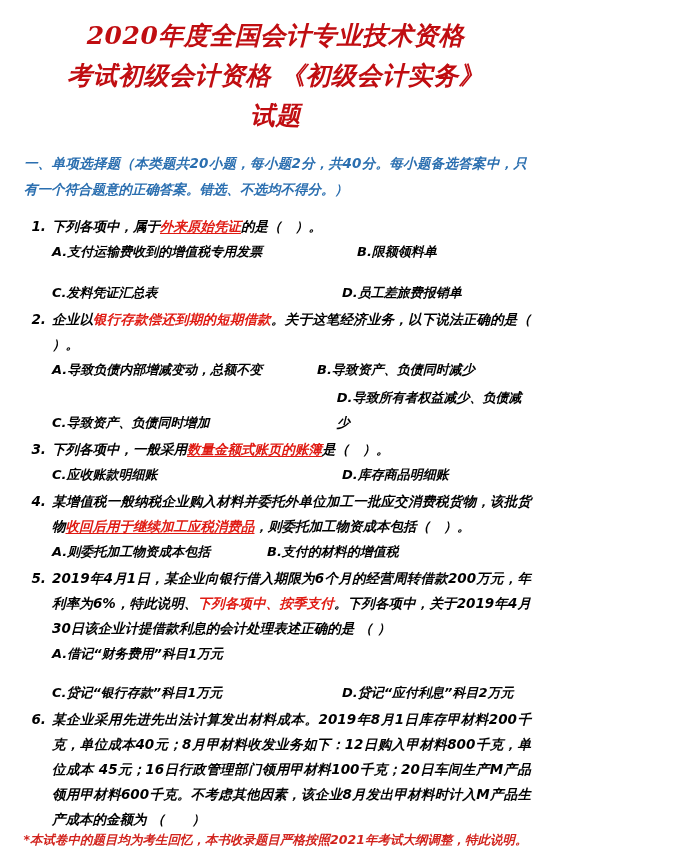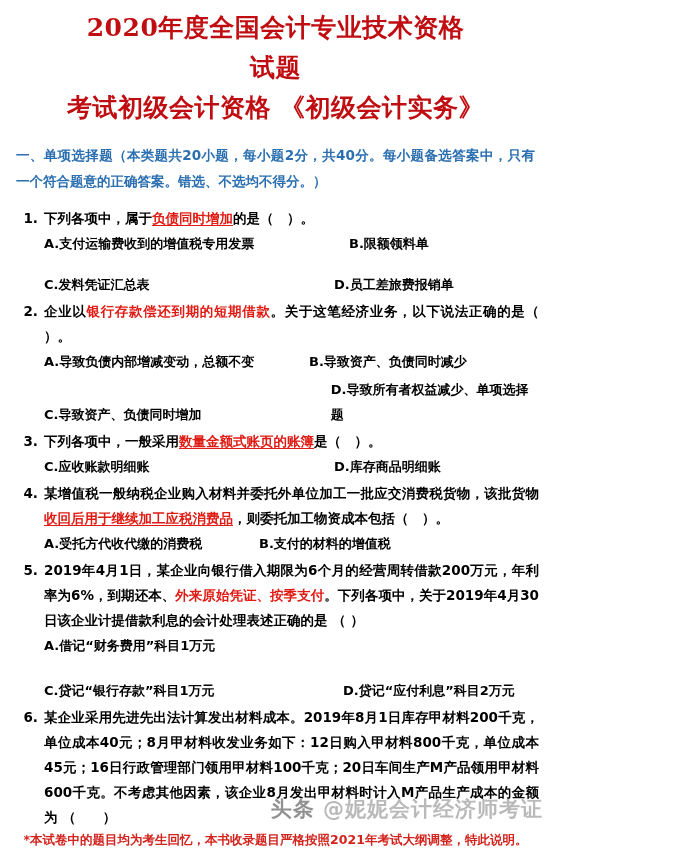--- a/index.html
+++ b/index.html
@@ -13,21 +13,22 @@
     position: relative;
     overflow: hidden;
     font-family: "DejaVu Serif", "Liberation Serif", serif;
     color: #000000;
   }
   .page {
     position: relative;
     width: 551px;
     height: 849px;
     box-sizing: border-box;
-    padding: 0;
+    padding: 8px;
+    font-style: italic;
   }
 
   
   .title-block {
     padding-top: 8px;
     text-align: center;
     color: #c00000;
   }
   .title-line {
     font-family: "DejaVu Serif", "Liberation Serif", serif;
@@ -110,21 +111,21 @@
 
   
   .q1 .opt-row + .opt-row { margin-top: 16px; }
   .q4 .opt-row + .opt-row { margin-top: 14px; }
 
   .q1 .opt-a { width: 305px; }
   .q3 .opt-a { width: 170px; }
   .q3 .opt-row + .opt-row { margin-top: 24px; justify-content: center; }
   .q4 .opt-a { width: 215px; }
   .q5 .opt-a { width: 245px; }
-  .q5 .opt-row + .opt-row { margin-top: 20px; gap: 9px; }
+  .q5 .opt-row + .opt-row { margin-top: 14px; }
   .q2 .opt-a { width: 265px; }
   .q2 .opt-row + .opt-row { margin-top: 3px; align-items: flex-end; }
 
   
   .watermark {
     position: absolute;
     right: 8px;
     bottom: 26px;
     font-size: 21px;
     font-weight: bold;
@@ -150,32 +151,32 @@
     line-height: 18px;
   }
 </style>
 </head>
 <body>
 
 <div class="page">
 
   <div class="title-block">
     <div class="title-line l1">2020年度全国会计专业技术资格</div>
+    <div class="title-line l2">考试初级会计资格 《初级会计实务》</div>
     <div class="title-line l3">试题</div>
-    <div class="title-line l2">考试初级会计资格 《初级会计实务》</div>
   </div>
 
   <div class="section-header">一、单项选择题（本类题共20小题，每小题2分，共40分。每小题备选答案中，只有一个符合题意的正确答案。错选、不选均不得分。）</div>
 
   <div class="questions">
 
     <div class="q q1">
       <div class="q-stem">
         <span class="q-num">1.</span>
-        <span class="q-text"><span>下列各项中，属于</span><span class="hl u">负债同时增加</span><span>的是（　）。</span></span>
+        <span class="q-text"><span>下列各项中，属于</span><span class="hl u">外来原始凭证</span><span>的是（　）。</span></span>
       </div>
       <div class="opts">
         <div class="opt-row">
           <span class="opt opt-a">A.支付运输费收到的增值税专用发票</span>
           <span class="opt opt-b">B.限额领料单</span>
         </div>
         <div class="opt-row">
           <span class="opt opt-c">C.发料凭证汇总表</span>
           <span class="opt opt-d">D.员工差旅费报销单</span>
         </div>
@@ -187,21 +188,21 @@
         <span class="q-num">2.</span>
         <span class="q-text"><span>企业以</span><span class="hl">银行存款偿还到期的短期借款</span><span>。关于这笔经济业务，以下说法正确的是（ ）。</span></span>
       </div>
       <div class="opts">
         <div class="opt-row">
           <span class="opt opt-a">A.导致负债内部增减变动，总额不变</span>
           <span class="opt opt-b">B.导致资产、负债同时减少</span>
         </div>
         <div class="opt-row">
           <span class="opt opt-c">C.导致资产、负债同时增加</span>
-          <span class="opt opt-d">D.导致所有者权益减少、单项选择题</span>
+          <span class="opt opt-d">D.导致所有者权益减少、负债减少</span>
         </div>
       </div>
     </div>
 
     <div class="q q3">
       <div class="q-stem">
         <span class="q-num">3.</span>
         <span class="q-text"><span>下列各项中，一般采用</span><span class="hl u">数量金额式账页的账簿</span><span>是（　）。</span></span>
       </div>
       <div class="opts">
@@ -212,30 +213,30 @@
       </div>
     </div>
 
     <div class="q q4">
       <div class="q-stem">
         <span class="q-num">4.</span>
         <span class="q-text"><span>某增值税一般纳税企业购入材料并委托外单位加工一批应交消费税货物，该批货物</span><span class="hl u">收回后用于继续加工应税消费品</span><span>，则委托加工物资成本包括（　）。</span></span>
       </div>
       <div class="opts">
         <div class="opt-row">
-          <span class="opt opt-a">A.受托方代收代缴的消费税</span>
+          <span class="opt opt-a">A.则委托加工物资成本包括</span>
           <span class="opt opt-b">B.支付的材料的增值税</span>
         </div>
       </div>
     </div>
 
     <div class="q q5">
       <div class="q-stem">
         <span class="q-num">5.</span>
-        <span class="q-text"><span>2019年4月1日，某企业向银行借入期限为6个月的经营周转借款200万元，年利率为6%，到期还本、</span><span class="hl">外来原始凭证、按季支付</span><span>。下列各项中，关于2019年4月30日该企业计提借款利息的会计处理表述正确的是 （ ）</span></span>
+        <span class="q-text"><span>2019年4月1日，某企业向银行借入期限为6个月的经营周转借款200万元，年利率为6%，特此说明、</span><span class="hl">下列各项中、按季支付</span><span>。下列各项中，关于2019年4月30日该企业计提借款利息的会计处理表述正确的是 （ ）</span></span>
       </div>
       <div class="opts">
         <div class="opt-row">
           <span class="opt opt-a">A.借记“财务费用”科目1万元</span>
         </div>
         <div class="opt-row">
           <span class="opt opt-c">C.贷记“银行存款”科目1万元</span>
           <span class="opt opt-d">D.贷记“应付利息”科目2万元</span>
         </div>
       </div>
@@ -243,20 +244,16 @@
 
     <div class="q q6">
       <div class="q-stem">
         <span class="q-num">6.</span>
         <span class="q-text">某企业采用先进先出法计算发出材料成本。2019年8月1日库存甲材料200千克，单位成本40元；8月甲材料收发业务如下：12日购入甲材料800千克，单位成本 45元；16日行政管理部门领用甲材料100千克；20日车间生产M产品领用甲材料600千克。不考虑其他因素，该企业8月发出甲材料时计入M产品生产成本的金额为 （　　）</span>
       </div>
     </div>
 
   </div>
 
-  <div class="watermark">
-    <span class="wm-head">头条</span>
-    <span>@妮妮会计经济师考证</span>
-  </div>
 
   <div class="footnote">*本试卷中的题目均为考生回忆，本书收录题目严格按照2021年考试大纲调整，特此说明。</div>
 
 </div>
 
 </body></html>

